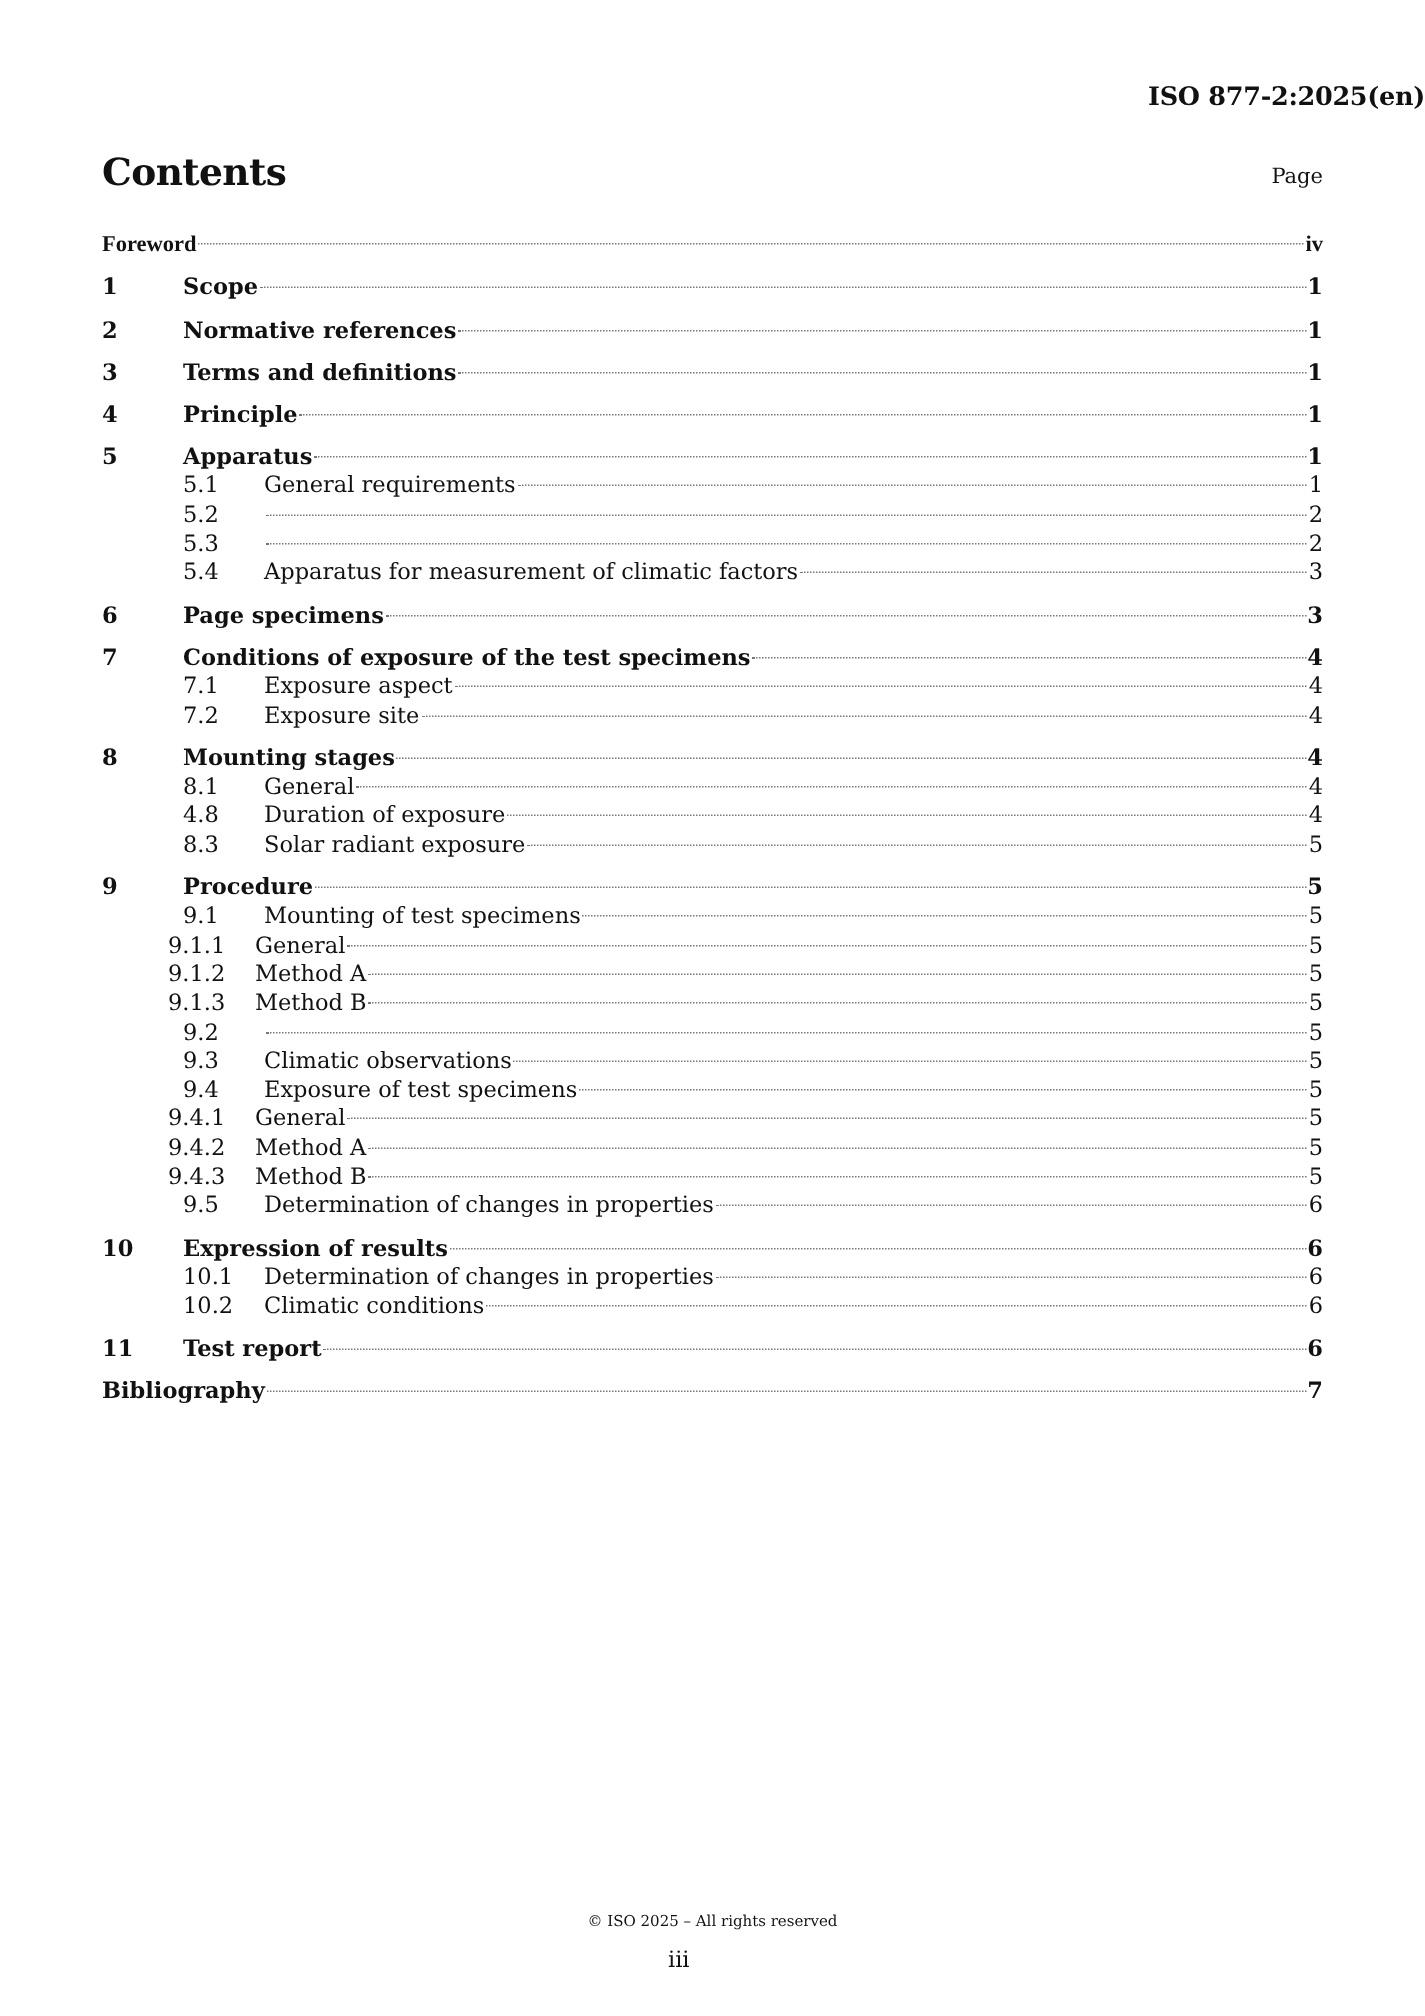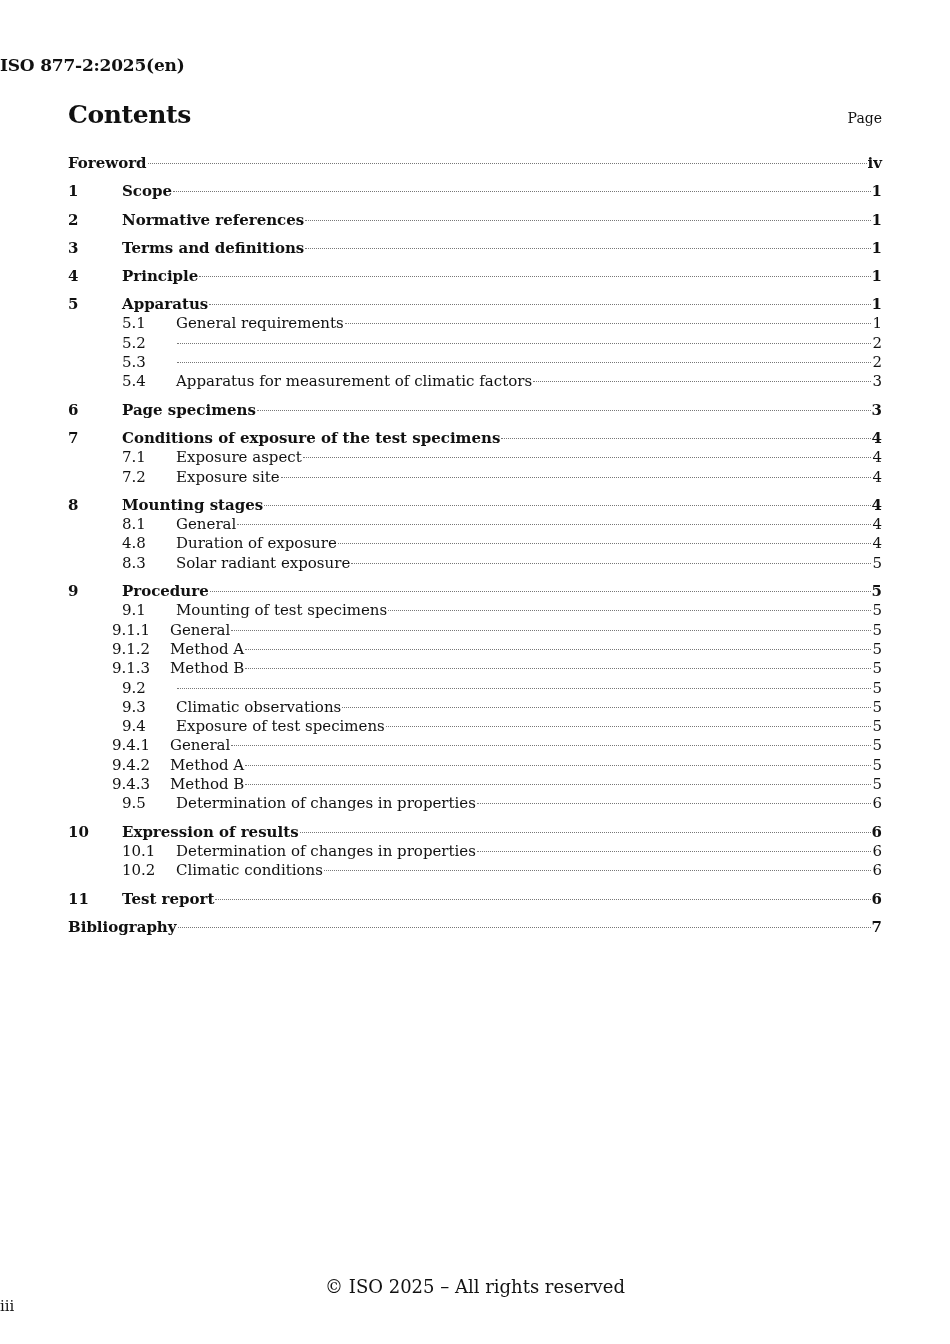--- a/index.html
+++ b/index.html
@@ -1,34 +1,34 @@
 <!DOCTYPE html>
 <html><head>
   <meta charset="utf-8">
   <style>
     html, body { margin: 0; padding: 0; background: #ffffff; }
     body { width: 950px; height: 1344px; position: relative; overflow: hidden;
            font-family: "DejaVu Serif", "Liberation Serif", serif; color: #111; }
-    .doc-header { position: absolute; top: 55px; left: 0; width: 950px; text-align: left;
+    .doc-header { position: absolute; top: 55px; left: 0; width: 950px; text-align: right;
                   font-weight: bold; font-size: 17px; letter-spacing: -0.2px; }
     .contents-title { position: absolute; top: 100px; left: 68px; font-weight: bold; font-size: 25px; letter-spacing: -0.4px; }
     .page-label { position: absolute; top: 110px; right: 68px; font-size: 14px; }
     .toc { position: absolute; top: 154px; left: 68px; width: 814px; }
     .row { display: flex; align-items: baseline; white-space: nowrap; height: 19.3px; line-height: 19.3px; font-size: 15px; }
     .row.l1 { font-weight: bold; height: 19px; margin-top: 9.3px; }
-    .row.l1.first { margin-top: 0; }
+    .row.l1.first { margin-top: 0; font-family: Liberation Serif, serif; }
     .num { flex: none; display: inline-block; }
     .l1 .num { width: 54px; }
     .l2 .num { width: 54px; margin-left: 54px; }
     .l3 .num { width: 58px; margin-left: 44px; }
     .title { flex: none; }
     .leader { flex: 1 1 auto; border-bottom: 1px dotted #777; margin: 0 1px; transform: translateY(-4px); min-width: 8px; }
     .pg { flex: none; text-align: right; }
-    .footer-copy { position: absolute; top: 1276px; left: 0; width: 950px; text-align: center; font-size: 18px; }
-    .footer-page { position: absolute; top: 1297px; left: 0; width: 905px; text-align: left; font-size: 15px; }
+    .footer-copy { position: absolute; top: 1276px; left: 0; width: 950px; text-align: center; font-size: 10px; }
+    .footer-page { position: absolute; top: 1297px; left: 0; width: 905px; text-align: center; font-size: 15px; }
   </style>
 </head>
 <body>
 
 <div class="doc-header">ISO 877-2:2025(en)</div>
 <div class="contents-title">Contents</div>
 <div class="page-label">Page</div>
 
 <div class="toc" id="toc">
     <div class="row l1 first">

